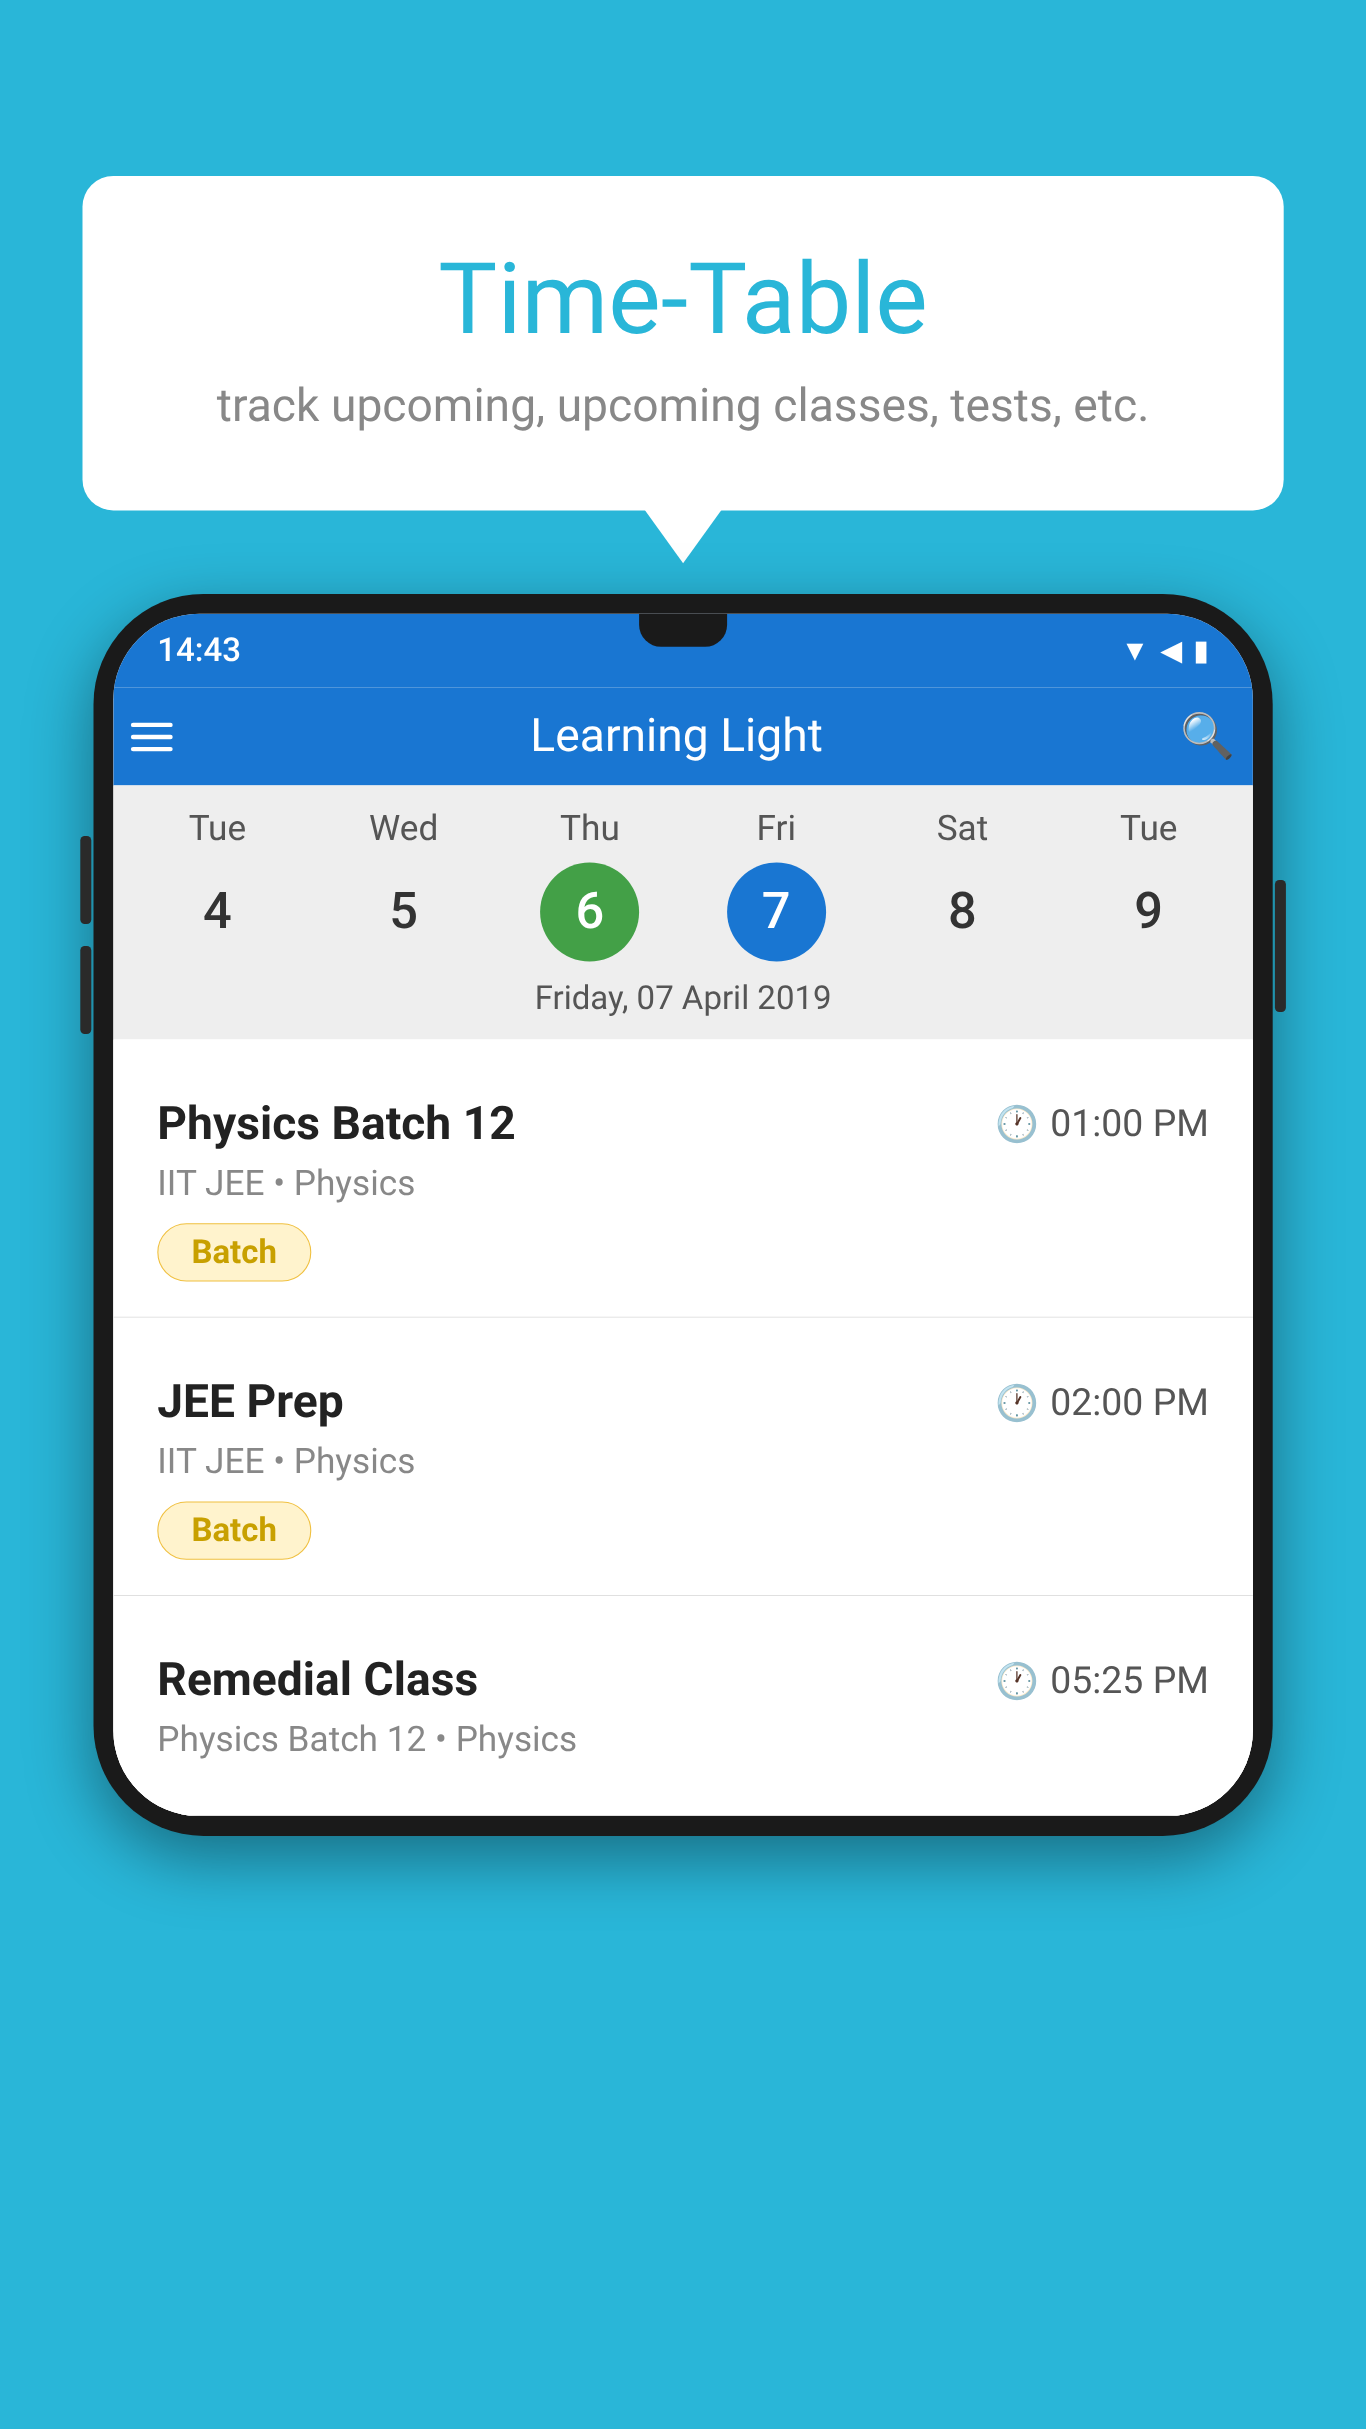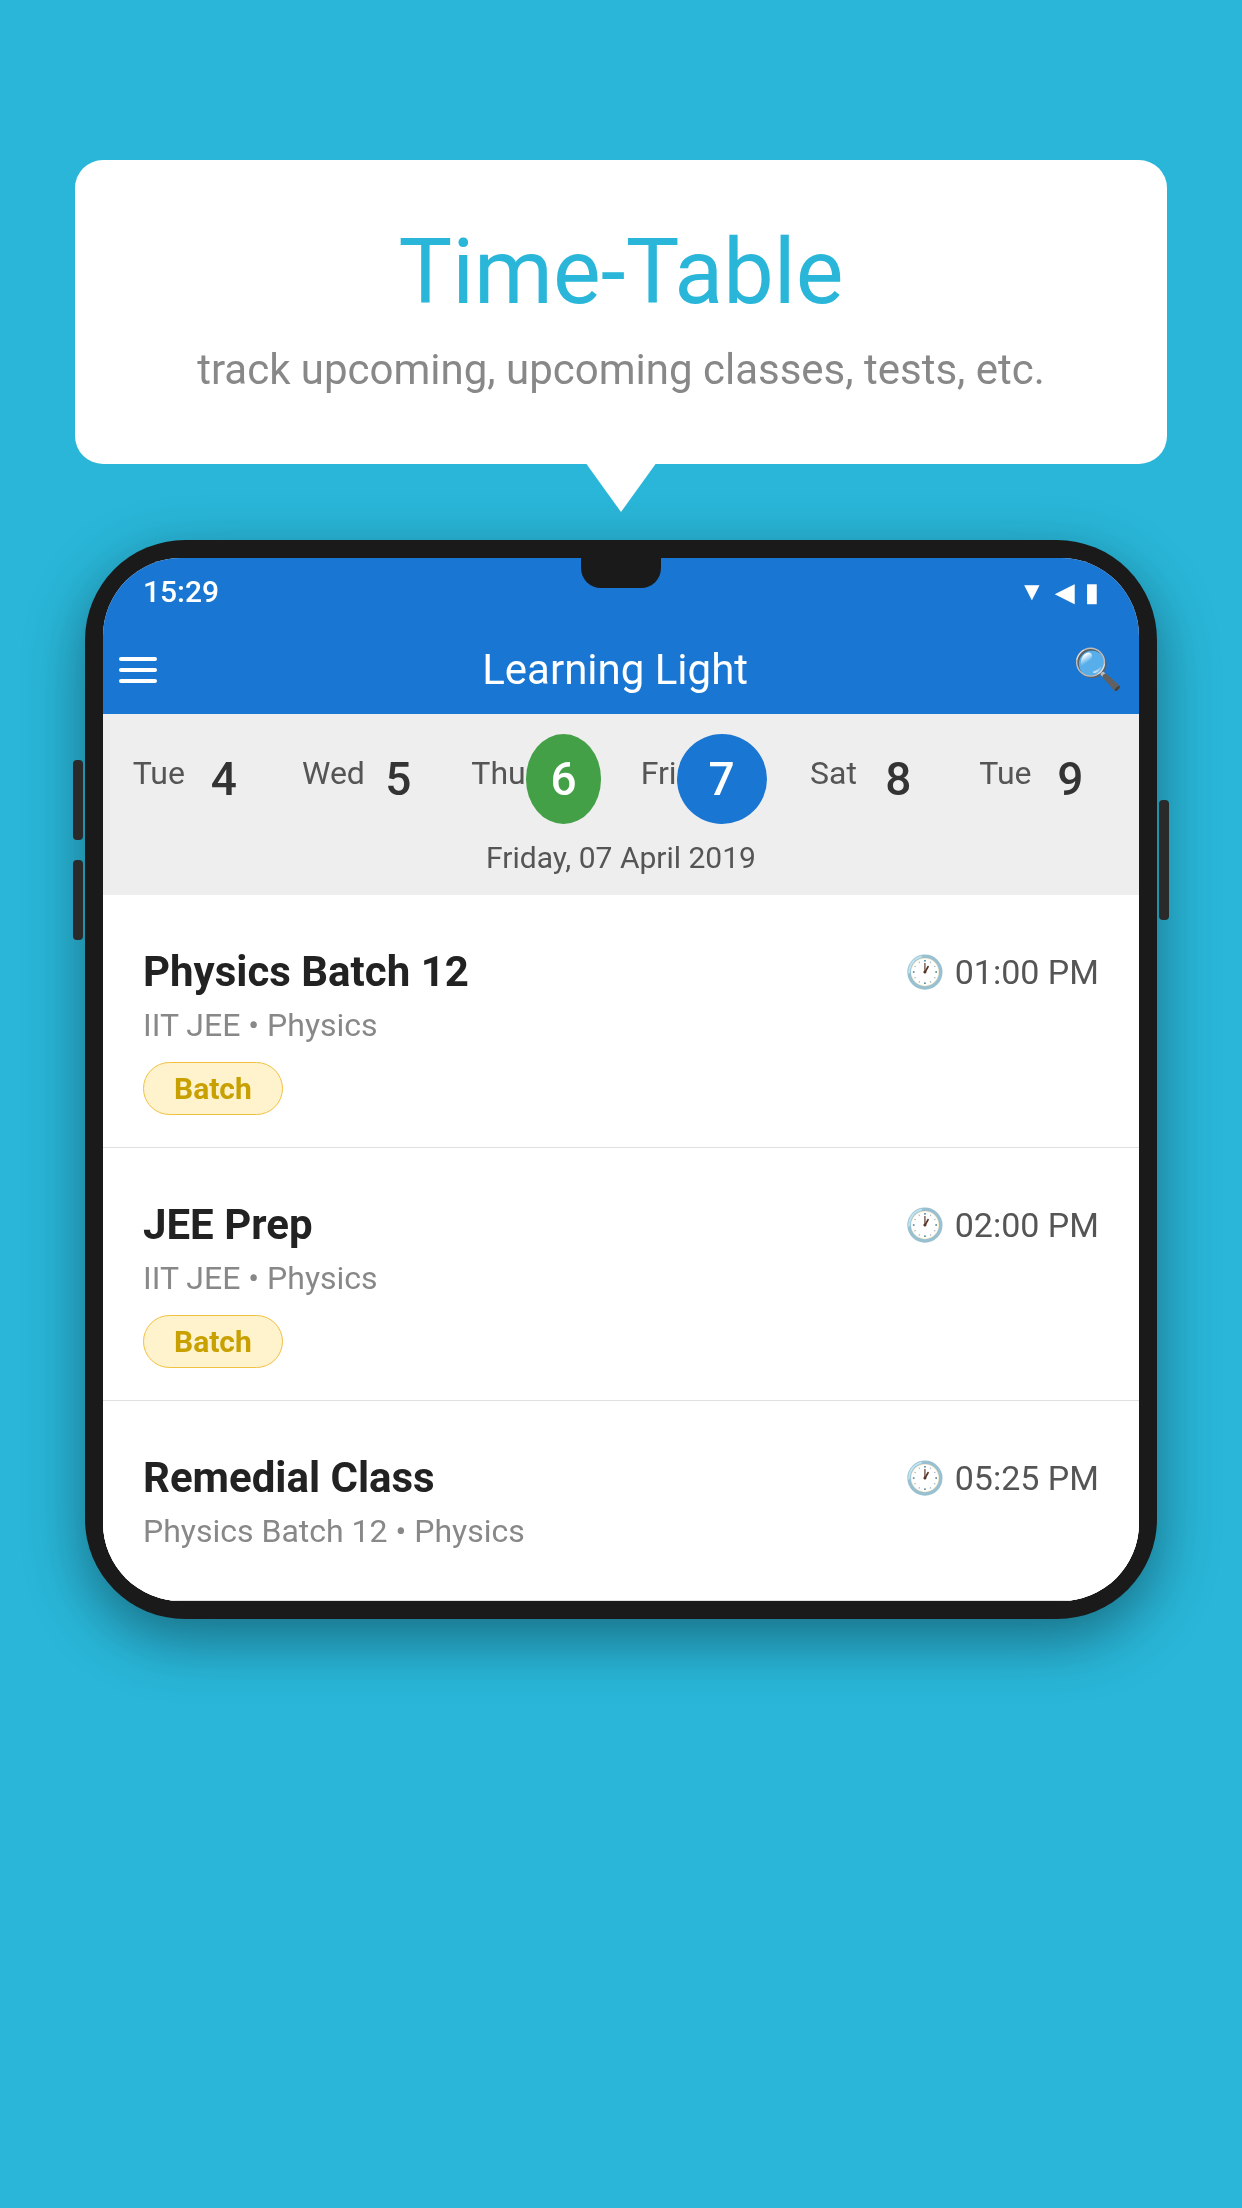--- a/index.html
+++ b/index.html
@@ -146,21 +146,21 @@
     }
 
     .days-row {
       display: flex;
       justify-content: space-around;
       padding: 0 10px;
     }
 
     .day-col {
       display: flex;
-      flex-direction: row;
+      flex-direction: column;
       align-items: center;
       width: 130px;
     }
 
     .day-name {
       font-size: 32px;
       color: #555;
       margin-bottom: 12px;
     }
 
@@ -302,21 +302,21 @@
 <div class="phone-wrapper">
   <div class="phone">
 
     <div class="phone-side-btn vol-up"></div>
     <div class="phone-side-btn vol-down"></div>
     <div class="phone-side-btn power-btn"></div>
 
     <div class="phone-screen">
 
       <div class="status-bar">
-        <span class="status-time">15:29</span>
+        <span class="status-time">14:43</span>
         <div class="notch"></div>
         <div class="status-icons">
           <span class="status-icon">▼</span>
           <span class="status-icon">◀</span>
           <span class="status-icon">▮</span>
         </div>
       </div>
 
       <div class="app-bar">
         <div class="ham-lines">

